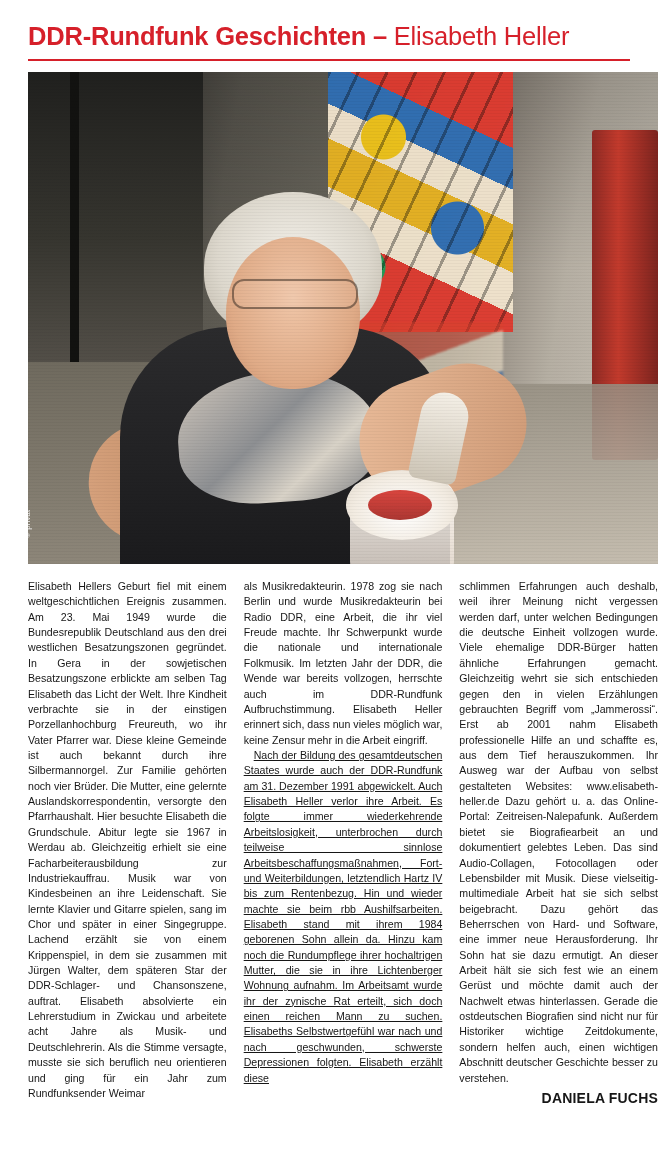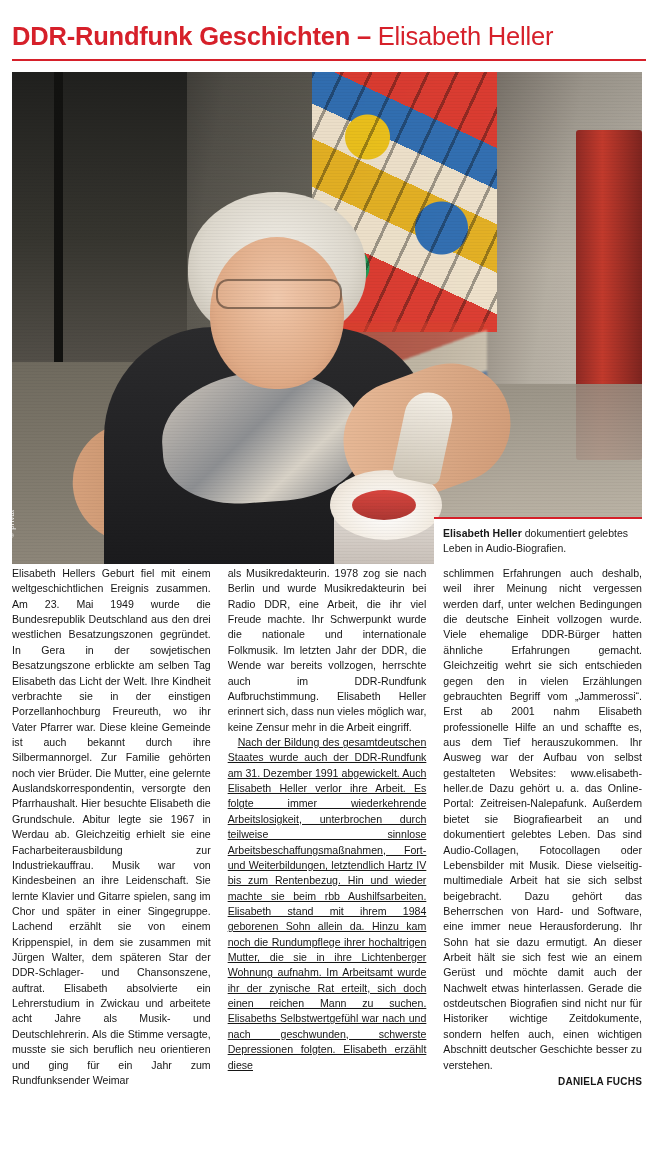--- a/index.html
+++ b/index.html
@@ -12,21 +12,21 @@
     height: 1175px;
     font-family: "Liberation Sans", sans-serif;
     color: #111111;
     overflow: hidden;
   }
   .page {
     position: relative;
     width: 658px;
     height: 826px;
     box-sizing: border-box;
-    padding: 0 12px;
+    padding: 0 28px;
   }
   .headline {
     margin: 0;
     padding-top: 22px;
     font-size: 25.5px;
     line-height: 1.1;
     letter-spacing: -0.2px;
     white-space: nowrap;
   }
   .headline .hl-bold {
@@ -232,21 +232,21 @@
     padding: 7px 9px 8px 9px;
   }
   .caption-text {
     font-size: 10.5px;
     line-height: 1.42;
     color: #1a1a1a;
   }
   .caption-text b { font-weight: bold; }
   
   .columns {
-    margin-top: 2px;
+    margin-top: 15px;
     display: flex;
     gap: 17px;
     width: 630px;
   }
   .col {
     width: 199px;
     font-size: 10.6px;
     line-height: 1.45;
     text-align: justify;
     color: #161616;
@@ -257,21 +257,21 @@
     margin: 0;
   }
   .col p + p {
     text-indent: 10px;
     text-decoration: underline;
   }
   .signature {
     margin-top: 2px;
     text-align: right;
     font-weight: bold;
-    font-size: 10px;
+    font-size: 14px;
     letter-spacing: 0.2px;
   }
 </style>
 </head>
 <body>
 
 <div class="page">
 
   <h1 class="headline">
     <span class="hl-bold">DDR-Rundfunk Geschichten</span>
@@ -297,23 +297,20 @@
       <div class="glasses"></div>
       <div class="arm-right"></div>
       <div class="glass"></div>
       <div class="cream"></div>
       <div class="cherry"></div>
       <div class="spoon"></div>
       <div class="photo-grain"></div>
     </div>
     <div class="photo-credit">© privat</div>
 
-    <div class="caption-box">
-      <div class="caption-text"><b>Elisabeth Heller</b><span> dokumentiert gelebtes Leben in Audio-Biografien.</span></div>
-    </div>
   </div>
 
   <div class="columns">
     <div class="col">
       <p>Elisabeth Hellers Geburt fiel mit einem weltgeschichtlichen Ereignis zusammen. Am 23. Mai 1949 wurde die Bundesrepublik Deutschland aus den drei westlichen Besatzungszonen gegründet. In Gera in der sowjetischen Besatzungszone erblickte am selben Tag Elisabeth das Licht der Welt. Ihre Kindheit verbrachte sie in der einstigen Porzellanhochburg Freureuth, wo ihr Vater Pfarrer war. Diese kleine Gemeinde ist auch bekannt durch ihre Silbermannorgel. Zur Familie gehörten noch vier Brüder. Die Mutter, eine gelernte Auslandskorrespondentin, versorgte den Pfarrhaushalt. Hier besuchte Elisabeth die Grundschule. Abitur legte sie 1967 in Werdau ab. Gleichzeitig erhielt sie eine Facharbeiterausbildung zur Industriekauffrau. Musik war von Kindesbeinen an ihre Leidenschaft. Sie lernte Klavier und Gitarre spielen, sang im Chor und später in einer Singegruppe. Lachend erzählt sie von einem Krippenspiel, in dem sie zusammen mit Jürgen Walter, dem späteren Star der DDR-Schlager- und Chansonszene, auftrat. Elisabeth absolvierte ein Lehrerstudium in Zwickau und arbeitete acht Jahre als Musik- und Deutschlehrerin. Als die Stimme versagte, musste sie sich beruflich neu orientieren und ging für ein Jahr zum Rundfunksender Weimar</p>
     </div>
     <div class="col">
       <p>als Musikredakteurin. 1978 zog sie nach Berlin und wurde Musikredakteurin bei Radio DDR, eine Arbeit, die ihr viel Freude machte. Ihr Schwerpunkt wurde die nationale und internationale Folkmusik. Im letzten Jahr der DDR, die Wende war bereits vollzogen, herrschte auch im DDR-Rundfunk Aufbruchstimmung. Elisabeth Heller erinnert sich, dass nun vieles möglich war, keine Zensur mehr in die Arbeit eingriff.</p>
       <p>Nach der Bildung des gesamtdeutschen Staates wurde auch der DDR-Rundfunk am 31. Dezember 1991 abgewickelt. Auch Elisabeth Heller verlor ihre Arbeit. Es folgte immer wiederkehrende Arbeitslosigkeit, unterbrochen durch teilweise sinnlose Arbeitsbeschaffungsmaßnahmen, Fort- und Weiterbildungen, letztendlich Hartz IV bis zum Rentenbezug. Hin und wieder machte sie beim rbb Aushilfsarbeiten. Elisabeth stand mit ihrem 1984 geborenen Sohn allein da. Hinzu kam noch die Rundumpflege ihrer hochaltrigen Mutter, die sie in ihre Lichtenberger Wohnung aufnahm. Im Arbeitsamt wurde ihr der zynische Rat erteilt, sich doch einen reichen Mann zu suchen. Elisabeths Selbstwertgefühl war nach und nach geschwunden, schwerste Depressionen folgten. Elisabeth erzählt diese</p>
     </div>

